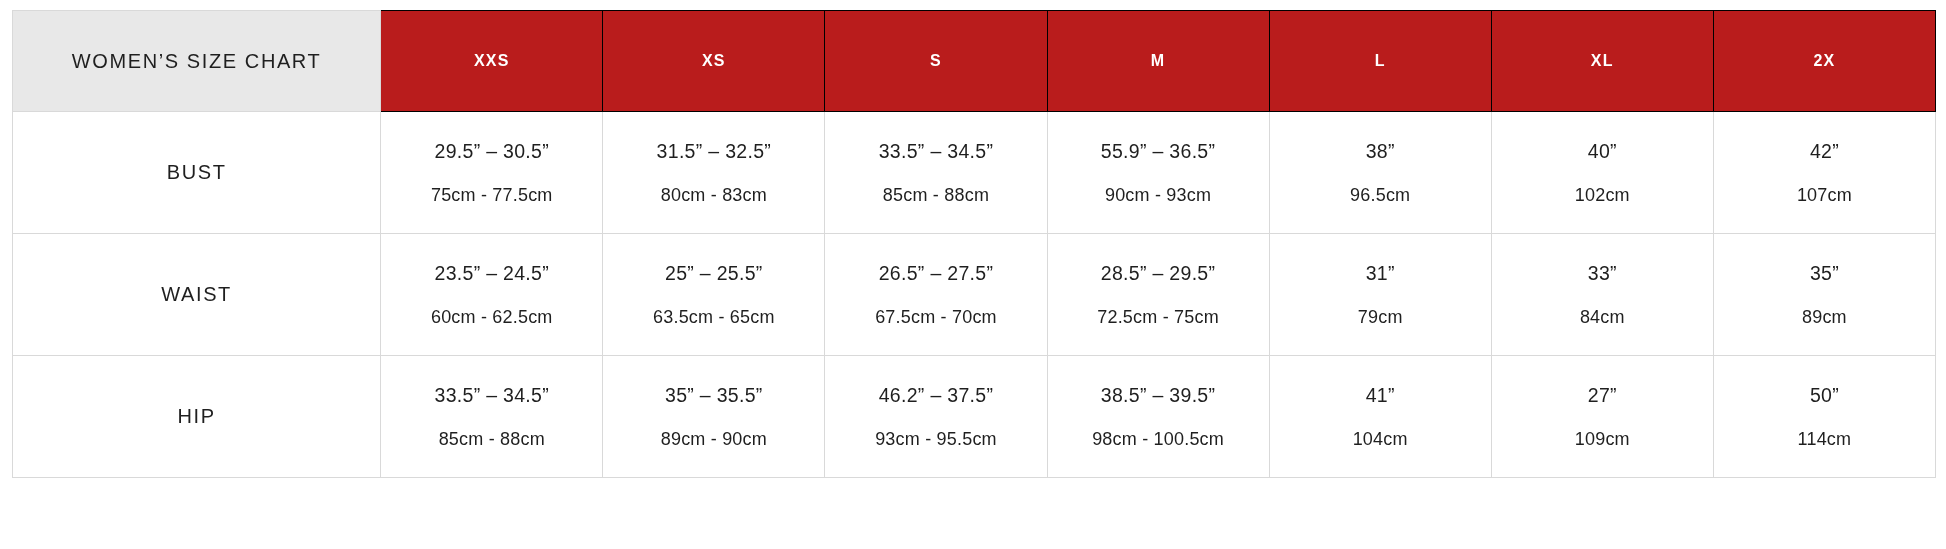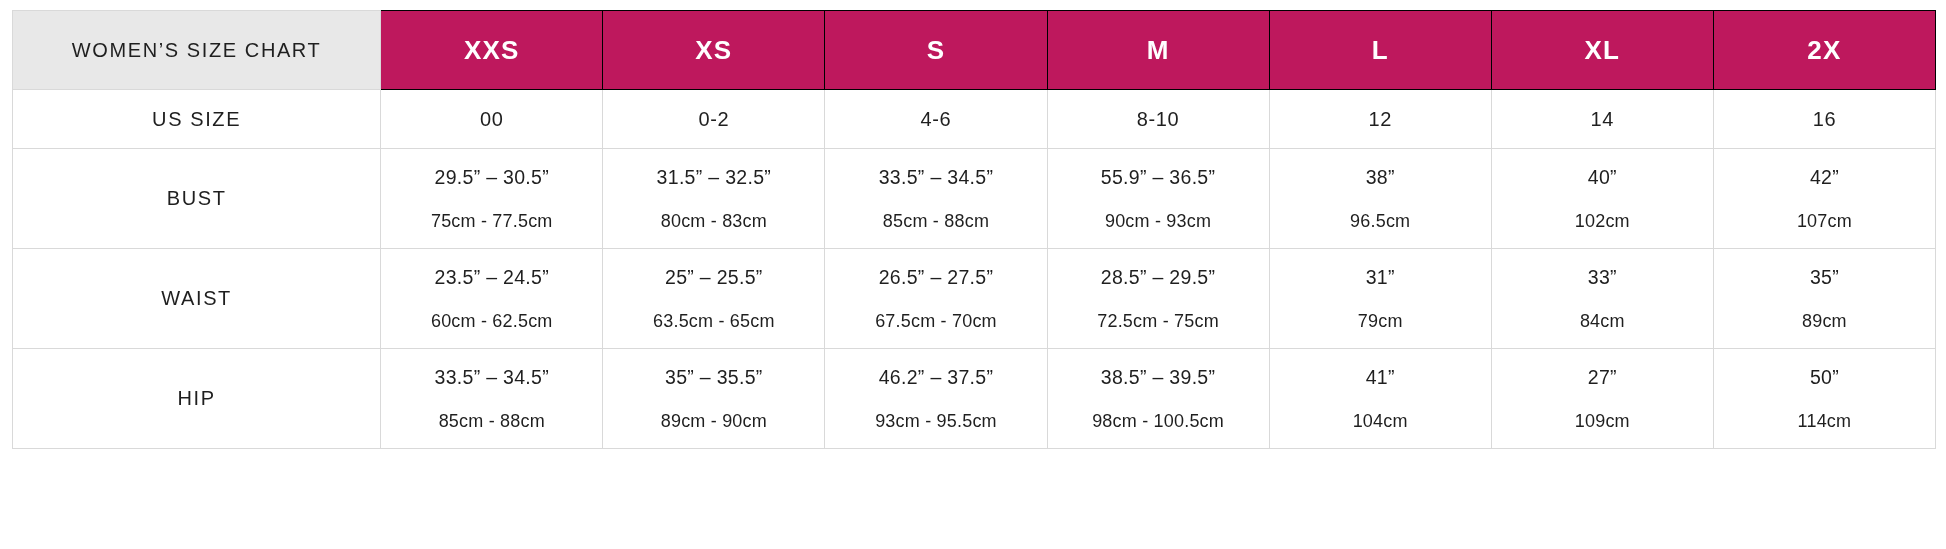--- a/index.html
+++ b/index.html
@@ -26,40 +26,40 @@
     width: 1924px;
     margin: 0 0 0 12px;
   }
   table.size-chart col.label-col { width: 368px; }
   table.size-chart col.size-col  { width: 222px; }
 
   .size-chart th, .size-chart td {
     border: 1px solid #d9d9d9;
     text-align: center;
     vertical-align: middle;
-    padding: 0;
+    padding: 11px;
   }
 
   
   .hdr-row th {
     height: 78px;
     border-color: #cfcfcf;
   }
   th.corner-title {
     background: #e8e8e8;
     font-size: 20px;
     letter-spacing: 1.6px;
     font-weight: 400;
     color: #1f1f1f;
     border: 1px solid #d9d9d9;
   }
   th.size-head {
-    background: #be185d;
+    background: #b91c1c;
     color: #ffffff;
-    font-size: 26px;
+    font-size: 16px;
     font-weight: 700;
     letter-spacing: 1.2px;
     border-left: 1px solid #000000;
     border-right: 1px solid #000000;
     border-top: 1px solid #000000;
     border-bottom: 1px solid #000000;
   }
 
   
   .us-row td {
@@ -117,30 +117,20 @@
         <th class="size-head">XXS</th>
         <th class="size-head">XS</th>
         <th class="size-head">S</th>
         <th class="size-head">M</th>
         <th class="size-head">L</th>
         <th class="size-head">XL</th>
         <th class="size-head">2X</th>
       </tr>
     </thead>
     <tbody>
-      <tr class="us-row">
-        <td class="row-label">US SIZE</td>
-        <td>00</td>
-        <td>0-2</td>
-        <td>4-6</td>
-        <td>8-10</td>
-        <td>12</td>
-        <td>14</td>
-        <td>16</td>
-      </tr>
 
       <tr class="meas-row">
         <td class="row-label">BUST</td>
         <td>
           <span class="cell-in">29.5” – 30.5”</span>
           <span class="cell-cm">75cm - 77.5cm</span>
         </td>
         <td>
           <span class="cell-in">31.5” – 32.5”</span>
           <span class="cell-cm">80cm - 83cm</span>

